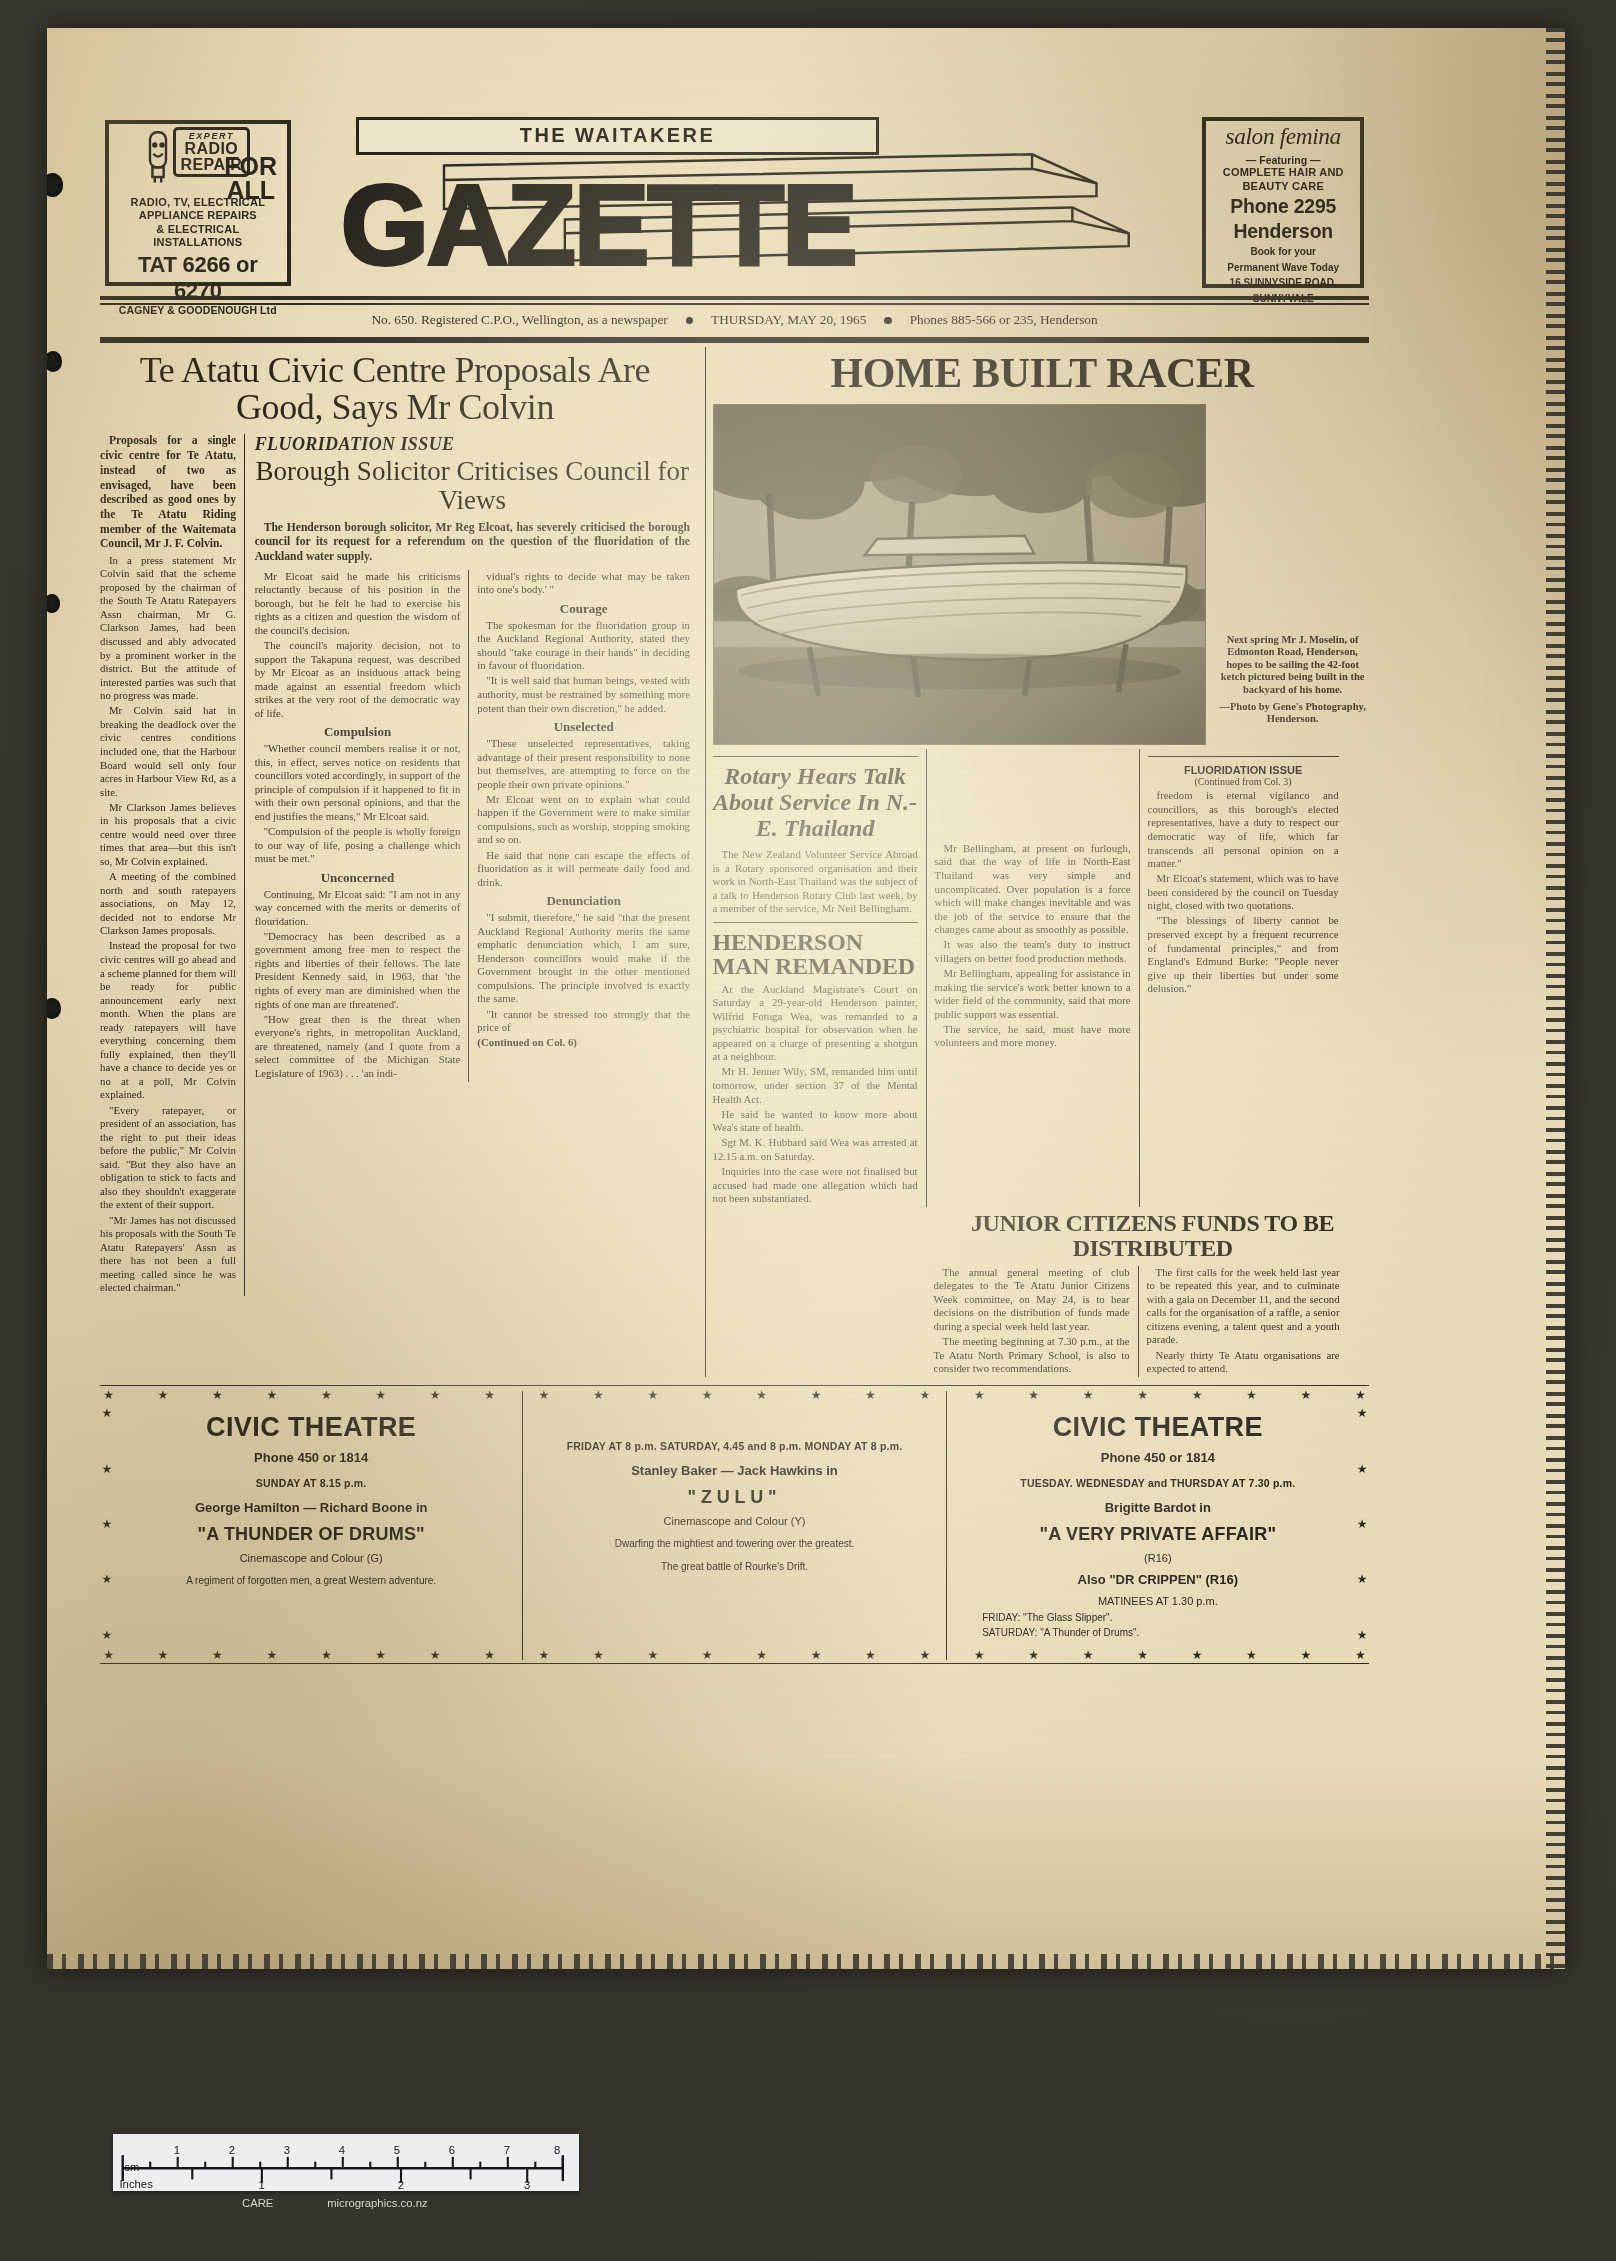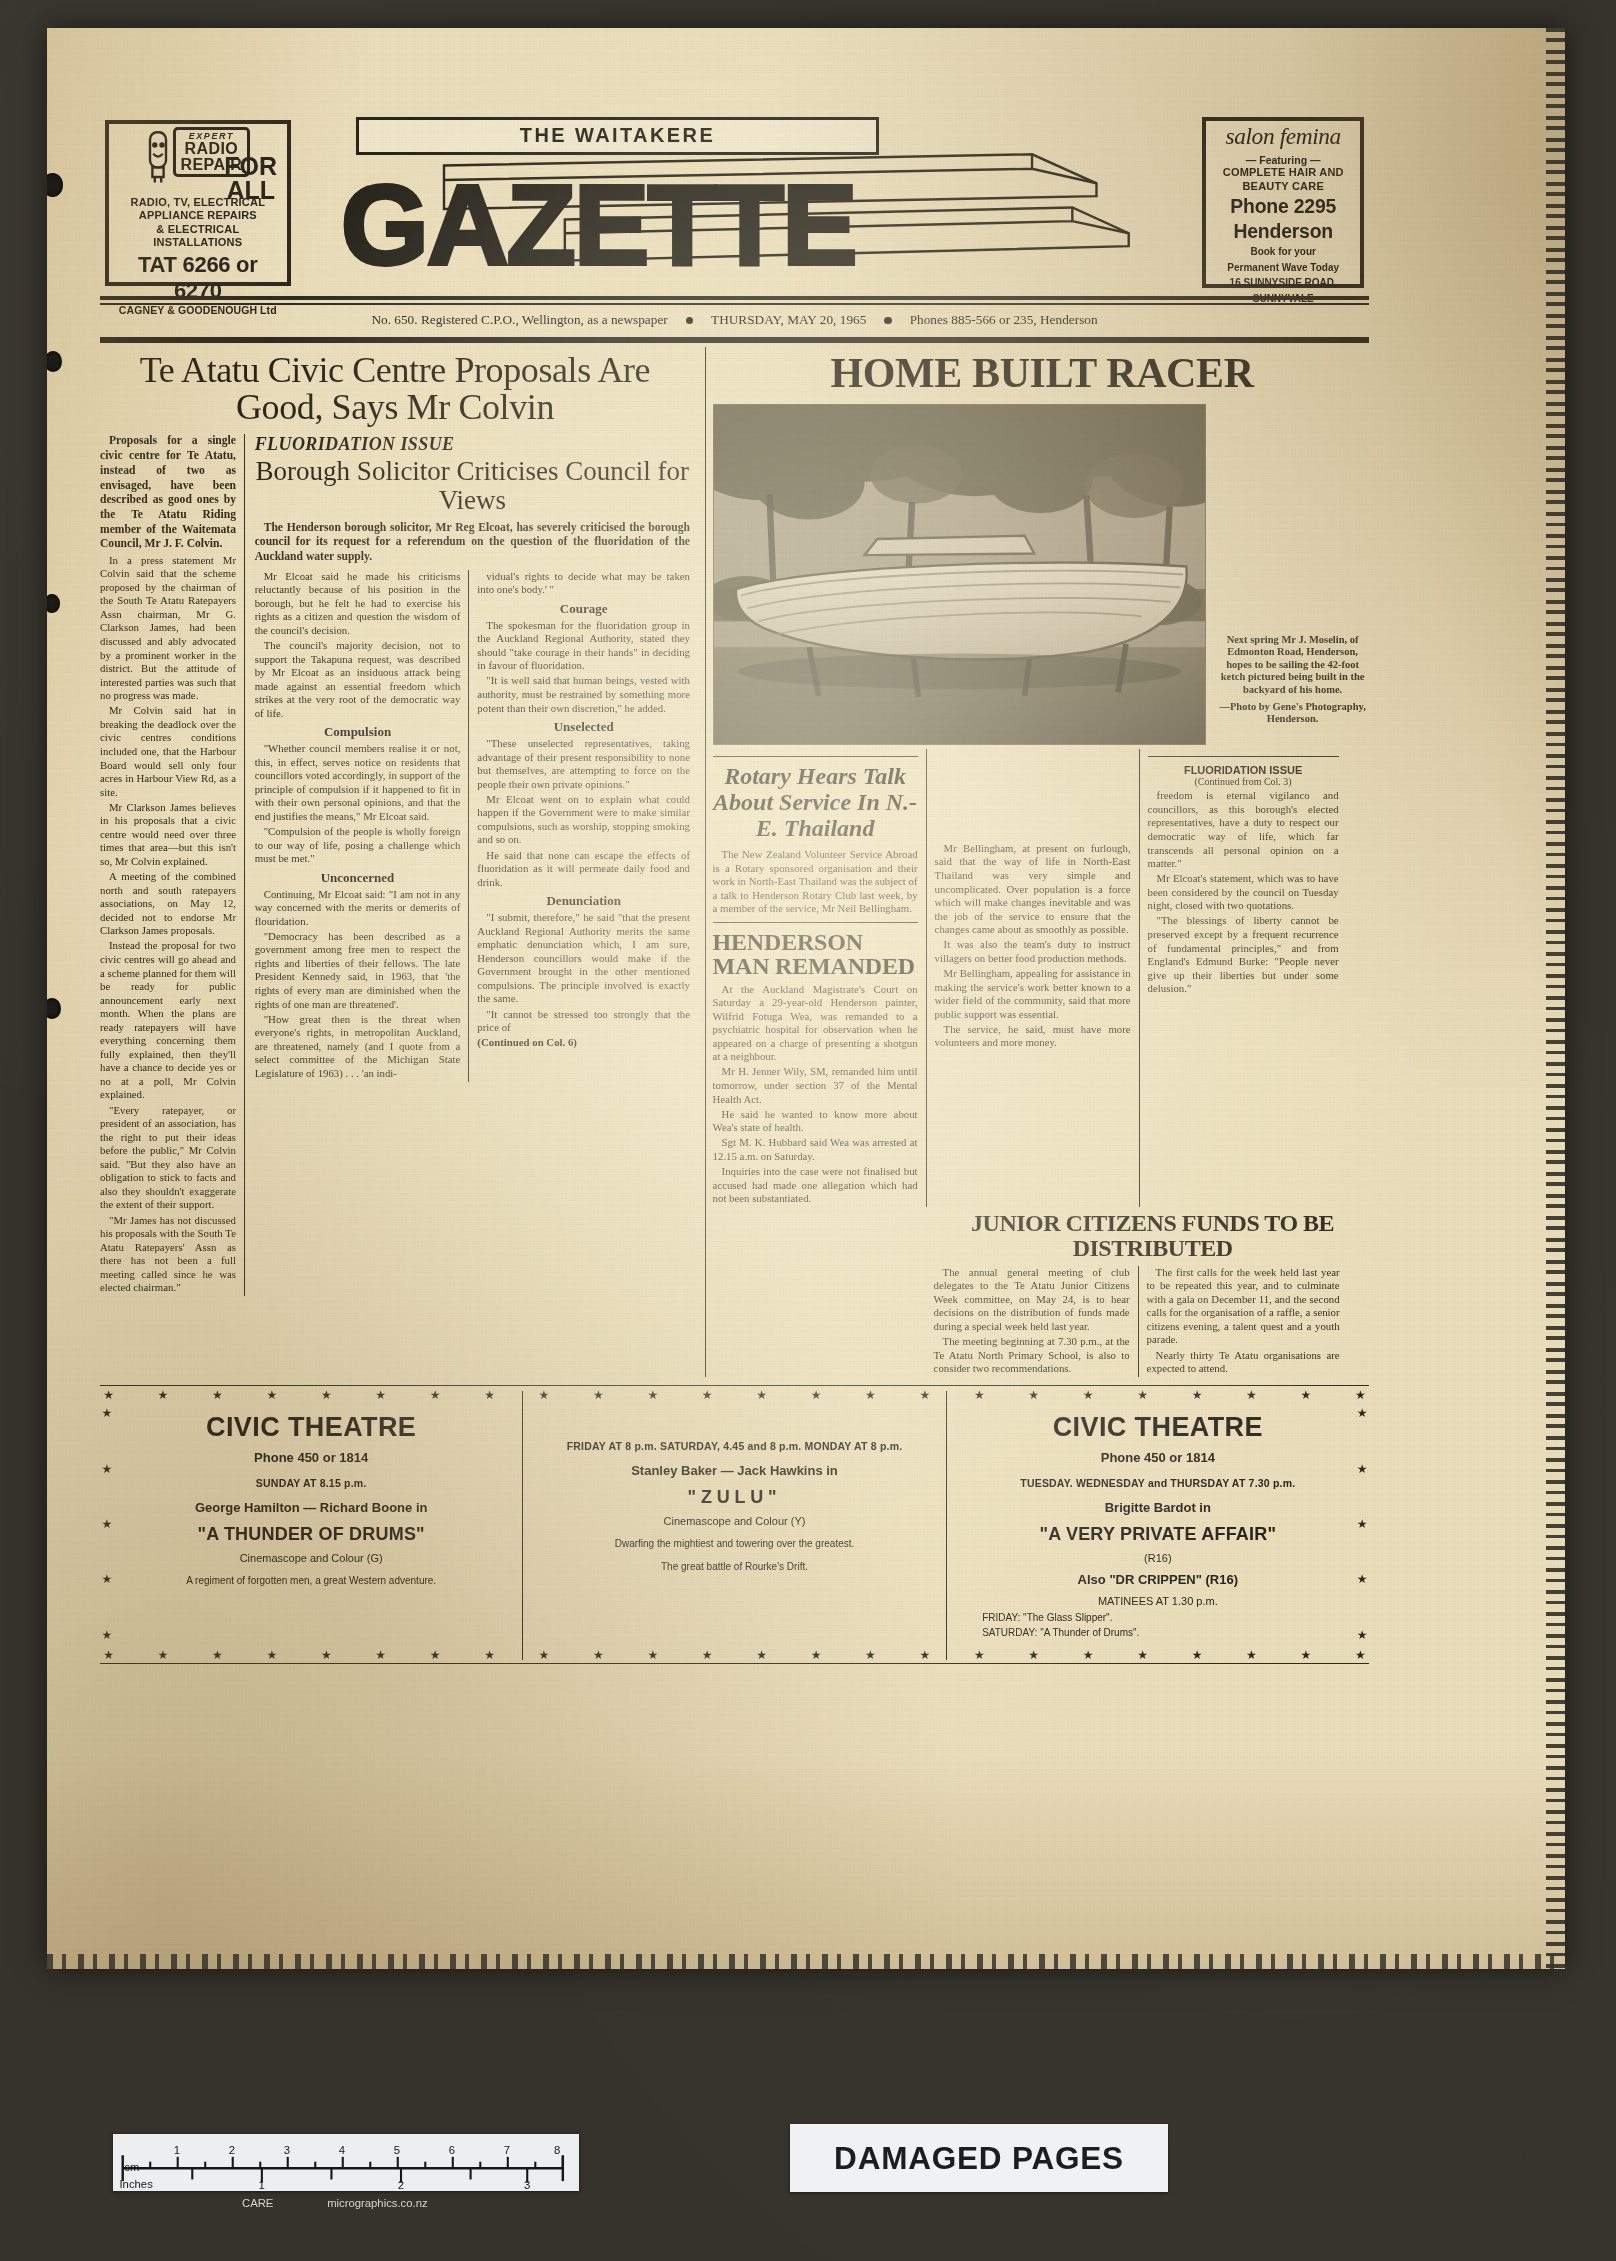--- a/index.html
+++ b/index.html
@@ -617,23 +617,20 @@
           <text x="545" y="24">8</text>
         <text x="14" y="46">cm</text>
         <text x="8" y="66">Inches</text>
         <text x="180" y="68">1</text>
           <text x="352" y="68">2</text>
           <text x="508" y="68">3</text>
       </g>
     </svg>
   </div>
 
-  <div class="strip damaged">
-    <span>DAMAGED PAGES</span>
-  </div>
 
   <div class="strip" style="left:242px;top:2197px;font-family:'Liberation Sans',sans-serif;font-size:11.3px;color:#d8d6cf;">
     <span>CARE</span>
     <span style="margin-left:22.6px;padding-left:28px;">micrographics.co.nz</span>
   </div>
 
 </div>
 
 
 </body></html>

